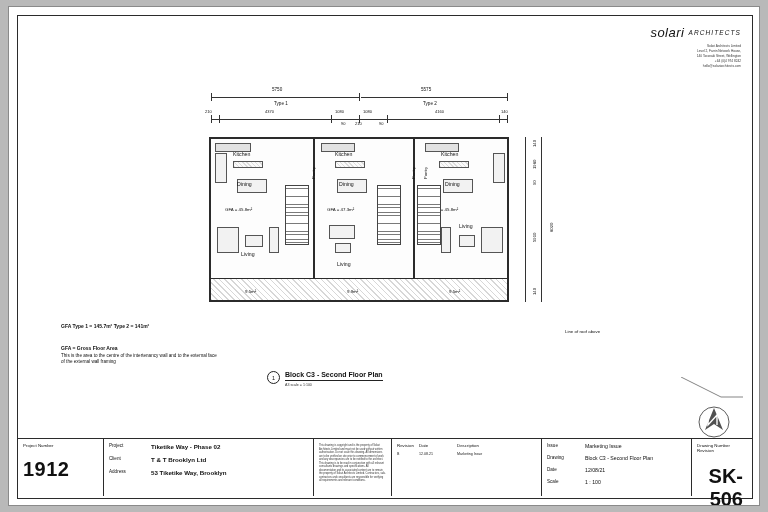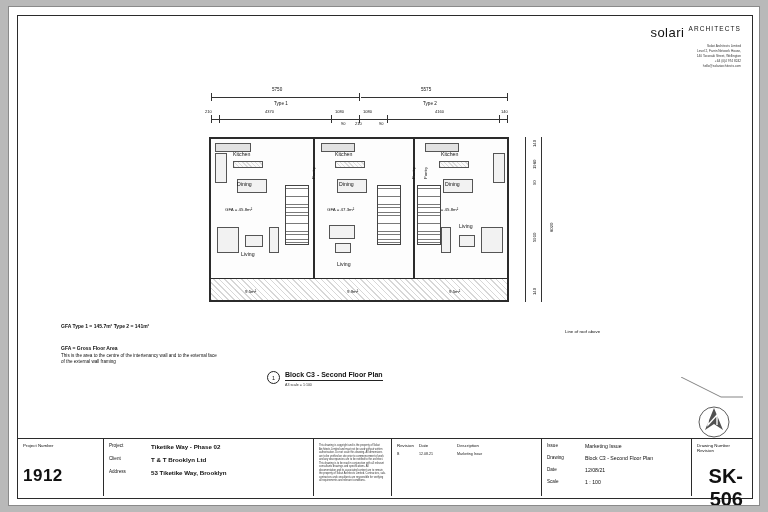--- a/index.html
+++ b/index.html
@@ -23,21 +23,21 @@
     width: 736px; height: 484px;
     border: 1px solid #2b2b2b;
   }
   
   #logo-block {
     position: absolute;
     right: 18px; top: 18px;
     width: 180px;
     text-align: left;
   }
-  .logo-row { display: flex; align-items: flex-start; justify-content: flex-end; }
+  .logo-row { display: flex; align-items: center; justify-content: flex-end; font-style: italic; }
   .logo-main {
     font-size: 13px; letter-spacing: .5px; color: #111; font-weight: 400;
   }
   .logo-sub {
     font-size: 6.5px; letter-spacing: 1.1px; color: #111; margin-left: 4px;
   }
   .logo-addr {
     margin-top: 4px;
     text-align: right;
     font-size: 3.2px;
@@ -186,21 +186,21 @@
     width: 734px; height: 58px;
     border-top: 1px solid #2b2b2b;
     display: flex;
     font-size: 5px;
     color: #111;
   }
   .tb-cell { position: relative; height: 100%; padding: 4px 5px; }
   .tb-sep { border-right: 1px solid #2b2b2b; }
   #tb-projnum { width: 86px; }
   #tb-projnum .lbl { font-size: 4.4px; }
-  #tb-projnum .num { font-size: 17px; font-weight: bold; margin-top: 18px; letter-spacing: .5px;}
+  #tb-projnum .num { font-size: 20px; font-weight: bold; margin-top: 10px; letter-spacing: .5px;}
   #tb-project { width: 210px; }
   .kv { display: flex; margin-bottom: 6px; }
   .kv .k { width: 42px; font-size: 4.6px; color: #111; }
   .kv .v { font-size: 6.2px; font-weight: bold; color: #111; }
   #tb-copy { width: 78px; font-size: 2.6px; line-height: 1.35; color: #333; padding-top: 5px;}
   #tb-rev { width: 150px; }
   .rev-hd { display: flex; font-size: 4.4px; margin-bottom: 4px;}
   .rev-hd span:nth-child(1){width:22px;}
   .rev-hd span:nth-child(2){width:38px;}
   .rev-row { display: flex; font-size: 3.6px; color: #222; }

